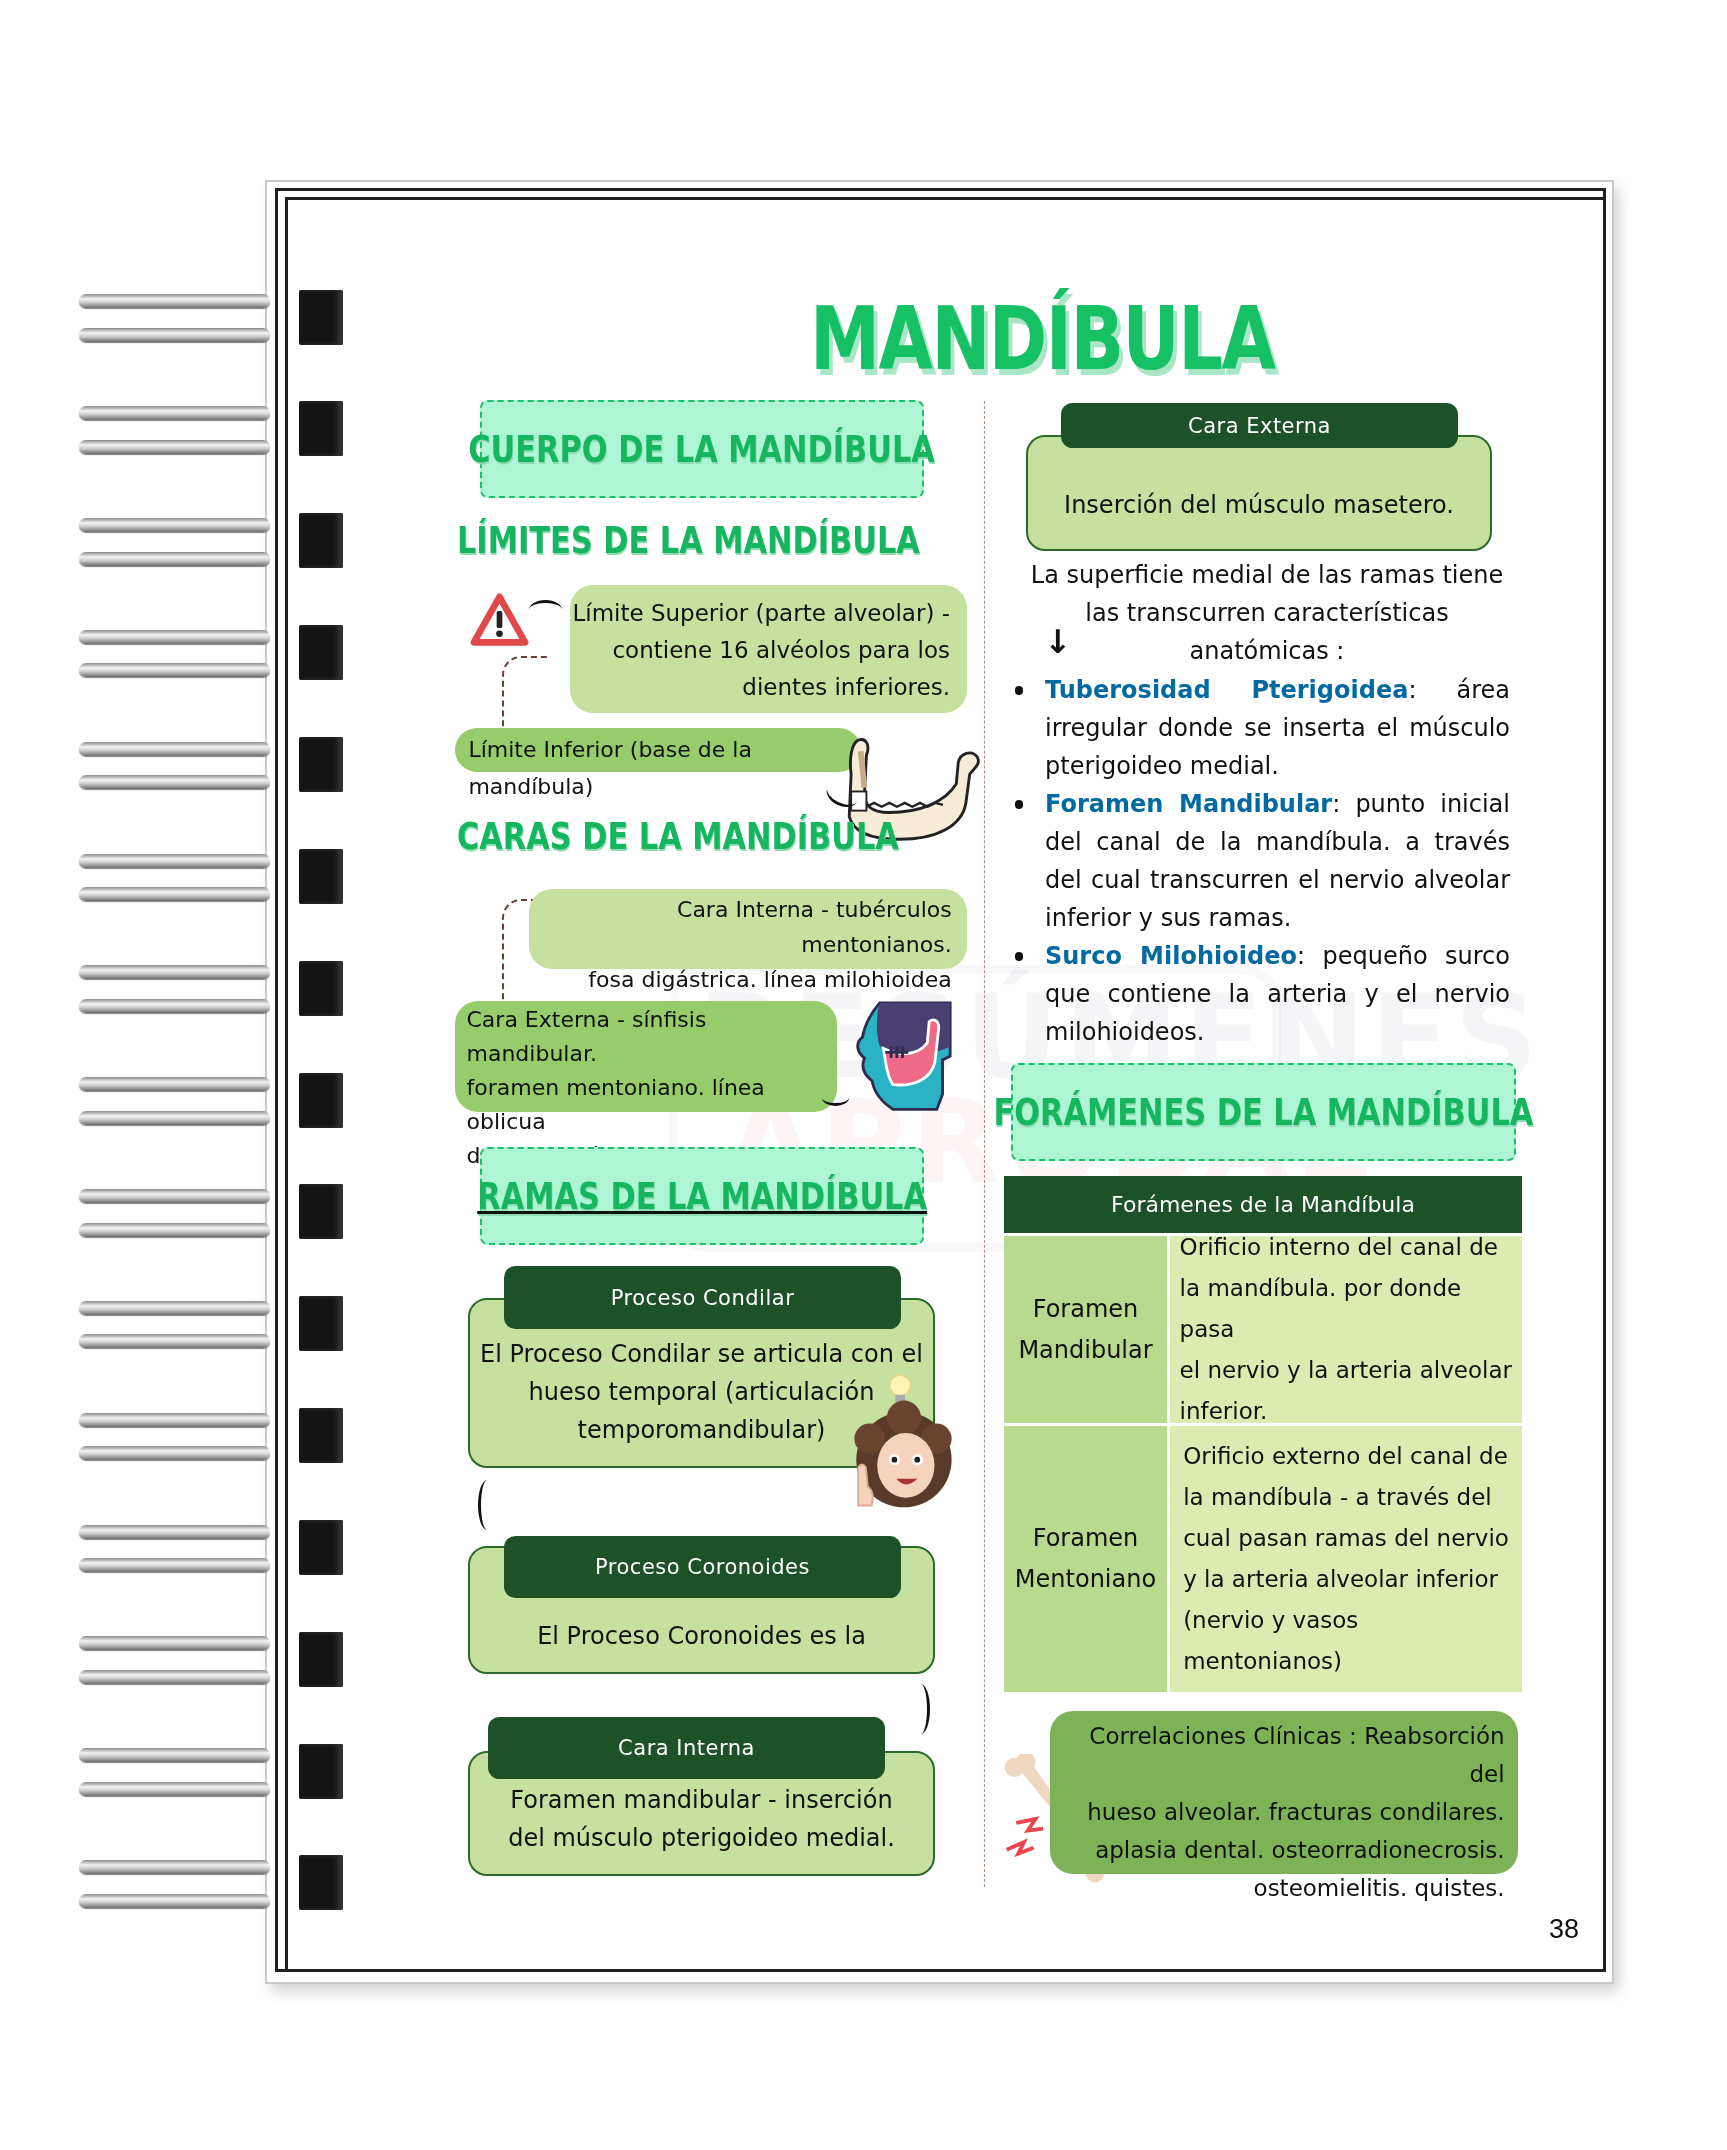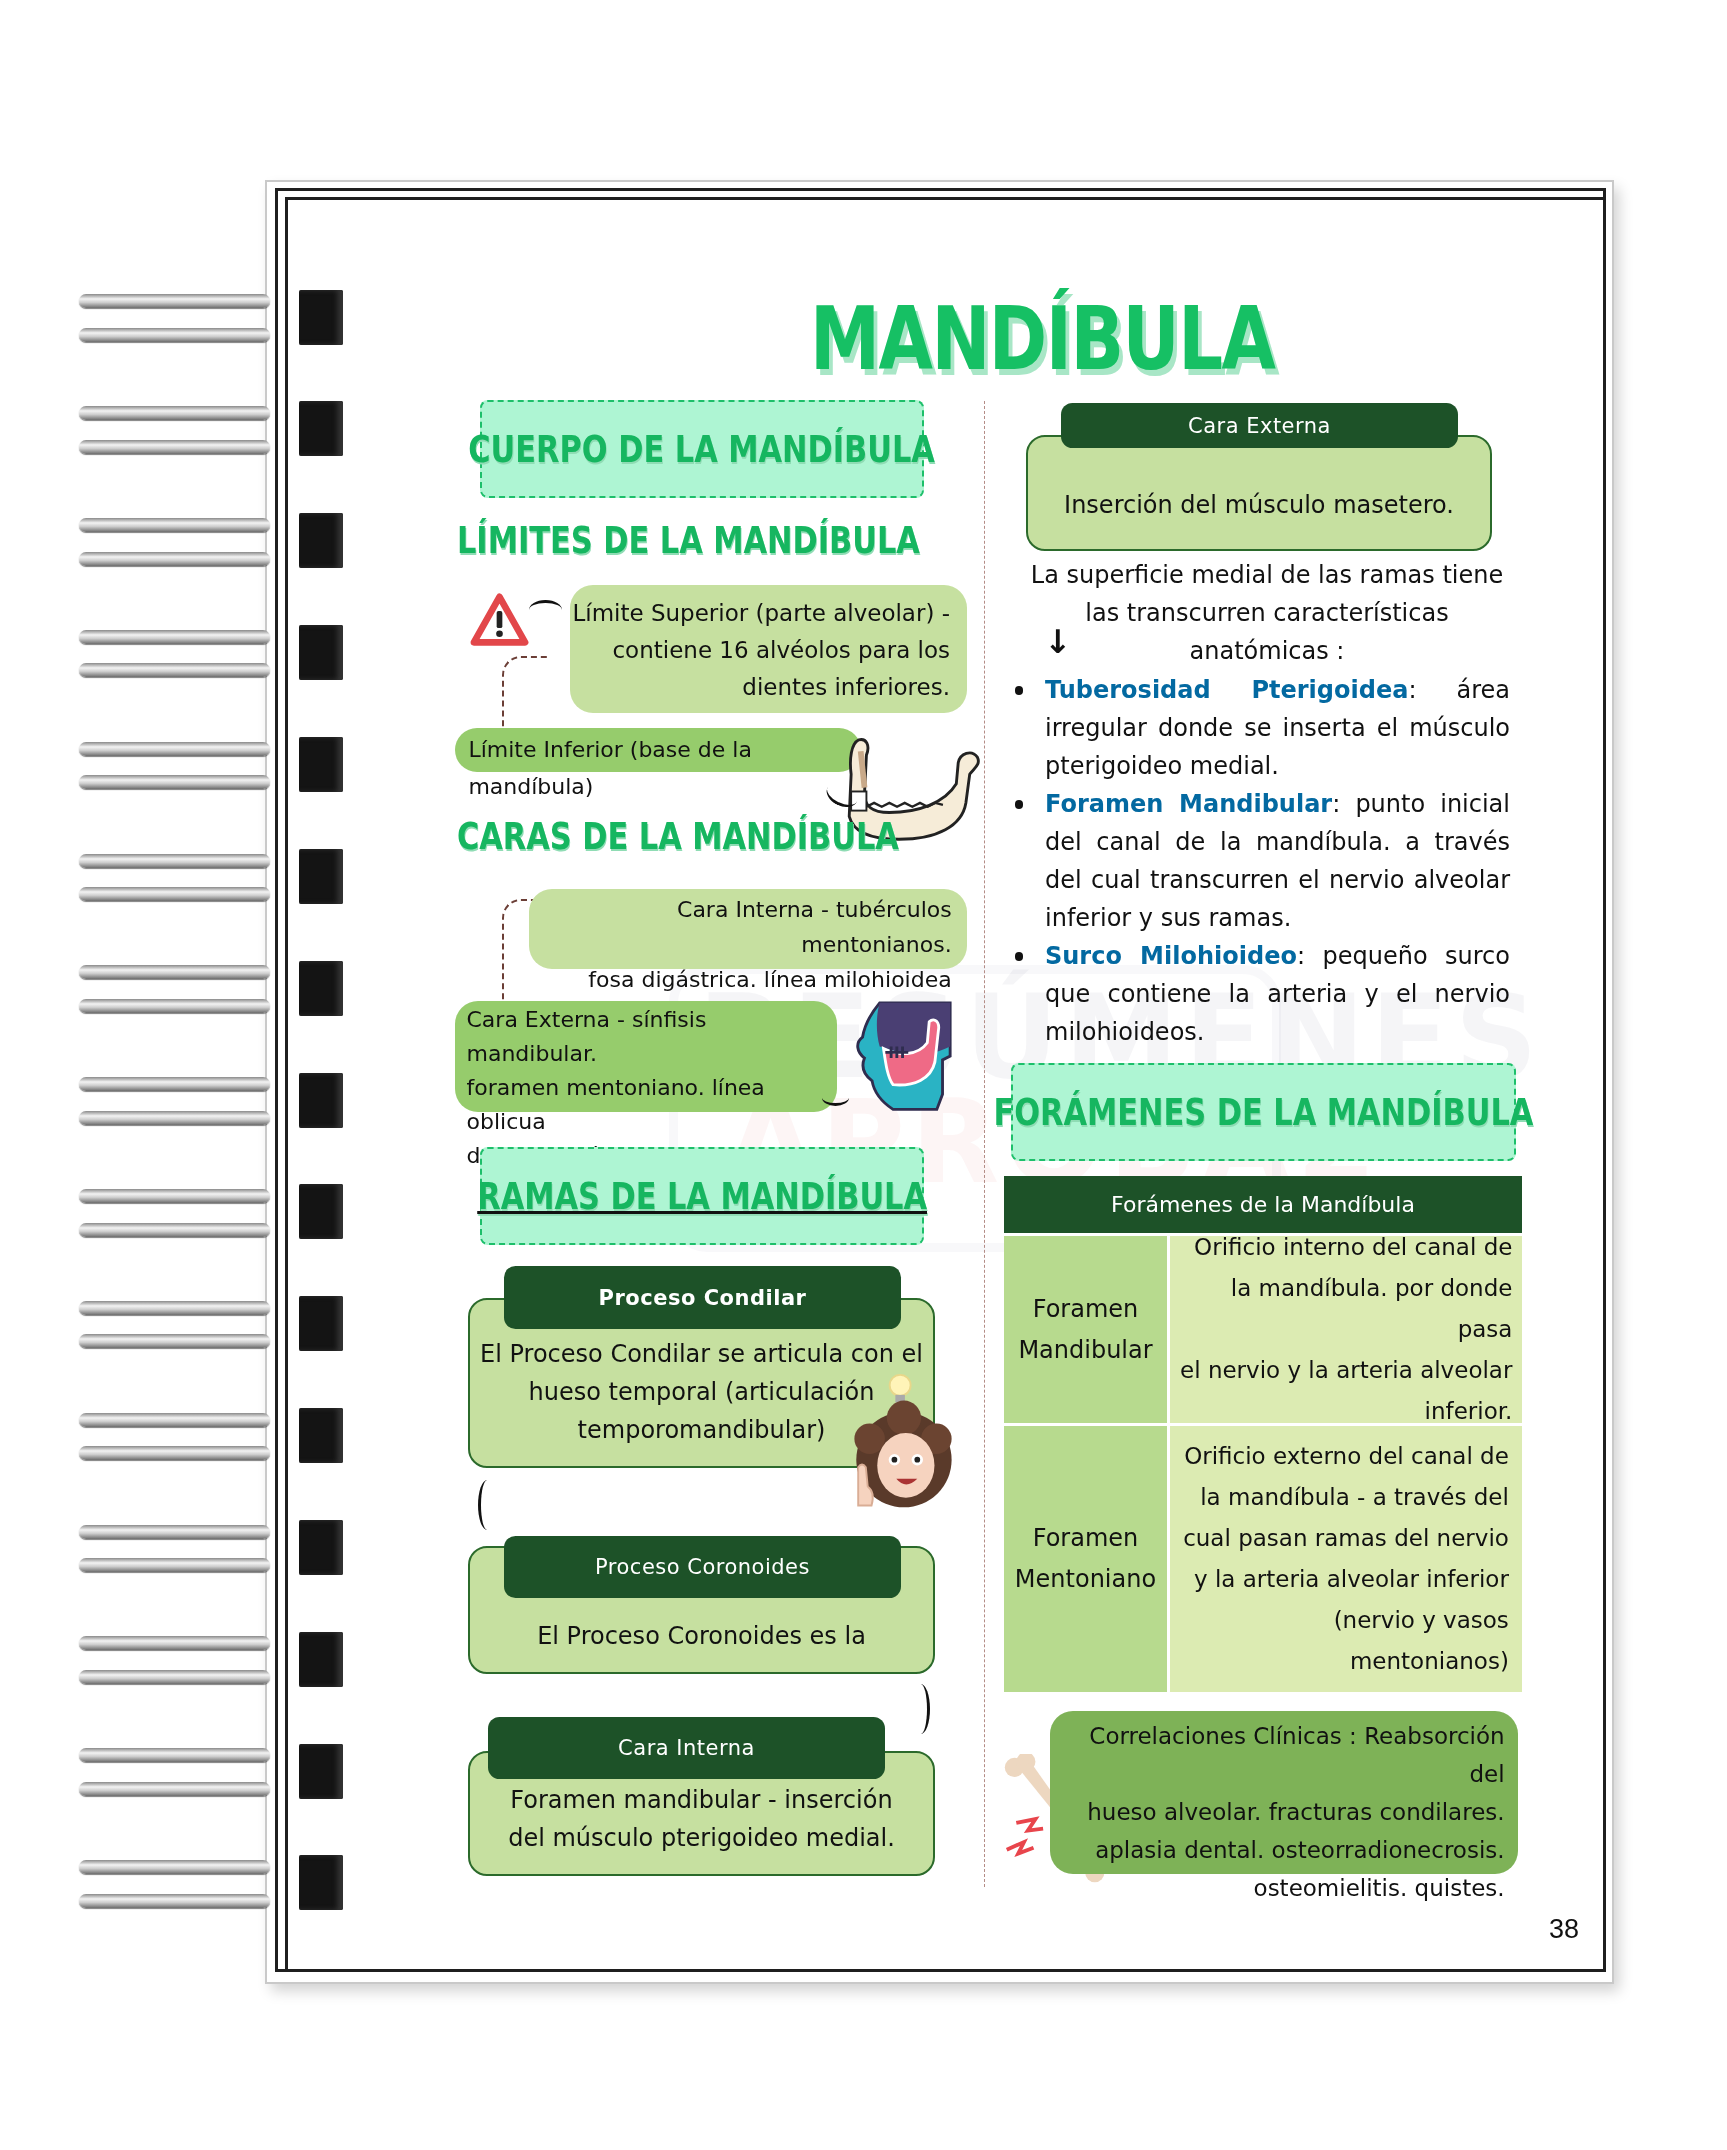--- a/index.html
+++ b/index.html
@@ -64,21 +64,21 @@
   .bullets li .dot { position:absolute; left:1.9px; top:15.3px; width:8.6px; height:8.6px; background:#111; border-radius:50%; }
   .bullets .term { color:#0369a1; font-weight:bold; }
 
   
   .tbl { left:1004px; top:1176px; width:518px; border-collapse:separate; border-spacing:0; }
   .tbl-head { height:57px; background:#1d5228; color:#fff; font-size:22px; display:flex; align-items:center; justify-content:center; }
   .tbl-row { display:flex; border-top:3.8px solid #fff; }
   .tbl-c1 { width:163px; background:#b7da8e; display:flex; align-items:center; justify-content:center;
             text-align:center; font-size:24px; line-height:41px; border-right:3.8px solid #fff; }
   .tbl-c2 { flex:1; background:#dcebb2; display:flex; align-items:center; justify-content:center;
-            text-align:right; font-size:23px; line-height:41px; padding:9.6px 9.6px; box-sizing:border-box; }
+            text-align:left; font-size:23px; line-height:41px; padding:9.6px 9.6px; box-sizing:border-box; }
 
   .page-num { left:1549px; top:1914px; font-family:"Liberation Sans", sans-serif; font-size:27px; color:#111; }
 
   .dash-conn { border-left:2.9px dashed #6b3e36; border-top:2.9px dashed #6b3e36; border-top-left-radius:19px; }
   svg { display:block; }
 </style>
 </head>
 <body>
 
 <div class="abs page-shadow"></div>
@@ -221,21 +221,21 @@
   <span>RAMAS DE LA MANDÍBULA</span>
 </div>
 
 <div class="abs card-body" style="left:468px;top:1298px;width:467px;height:170px;padding-bottom:17px;">
   <div>
     <div>El Proceso Condilar se articula con el</div>
     <div>hueso temporal (articulación</div>
     <div>temporomandibular)</div>
   </div>
 </div>
-<div class="abs card-head" style="left:504px;top:1266px;width:397px;height:63px;font-weight:bold;">Proceso Condilar</div>
+<div class="abs card-head" style="left:504px;top:1266px;width:397px;height:63px;">Proceso Condilar</div>
 
 <div class="abs" style="left:841px;top:1372px;">
   <svg width="124" height="143" viewBox="0 0 130 150">
     <circle cx="62" cy="14" r="11" fill="#fff4b8" stroke="#e8d78a" stroke-width="2"></circle>
     <rect x="57" y="24" width="10" height="8" fill="#aaa"></rect>
     <circle cx="66" cy="92" r="50" fill="#5a3a2a"></circle>
     <circle cx="30" cy="70" r="16" fill="#6b4431"></circle>
     <circle cx="100" cy="70" r="16" fill="#6b4431"></circle>
     <circle cx="66" cy="48" r="18" fill="#6b4431"></circle>
     <ellipse cx="68" cy="98" rx="30" ry="34" fill="#f6d3bf"></ellipse>

